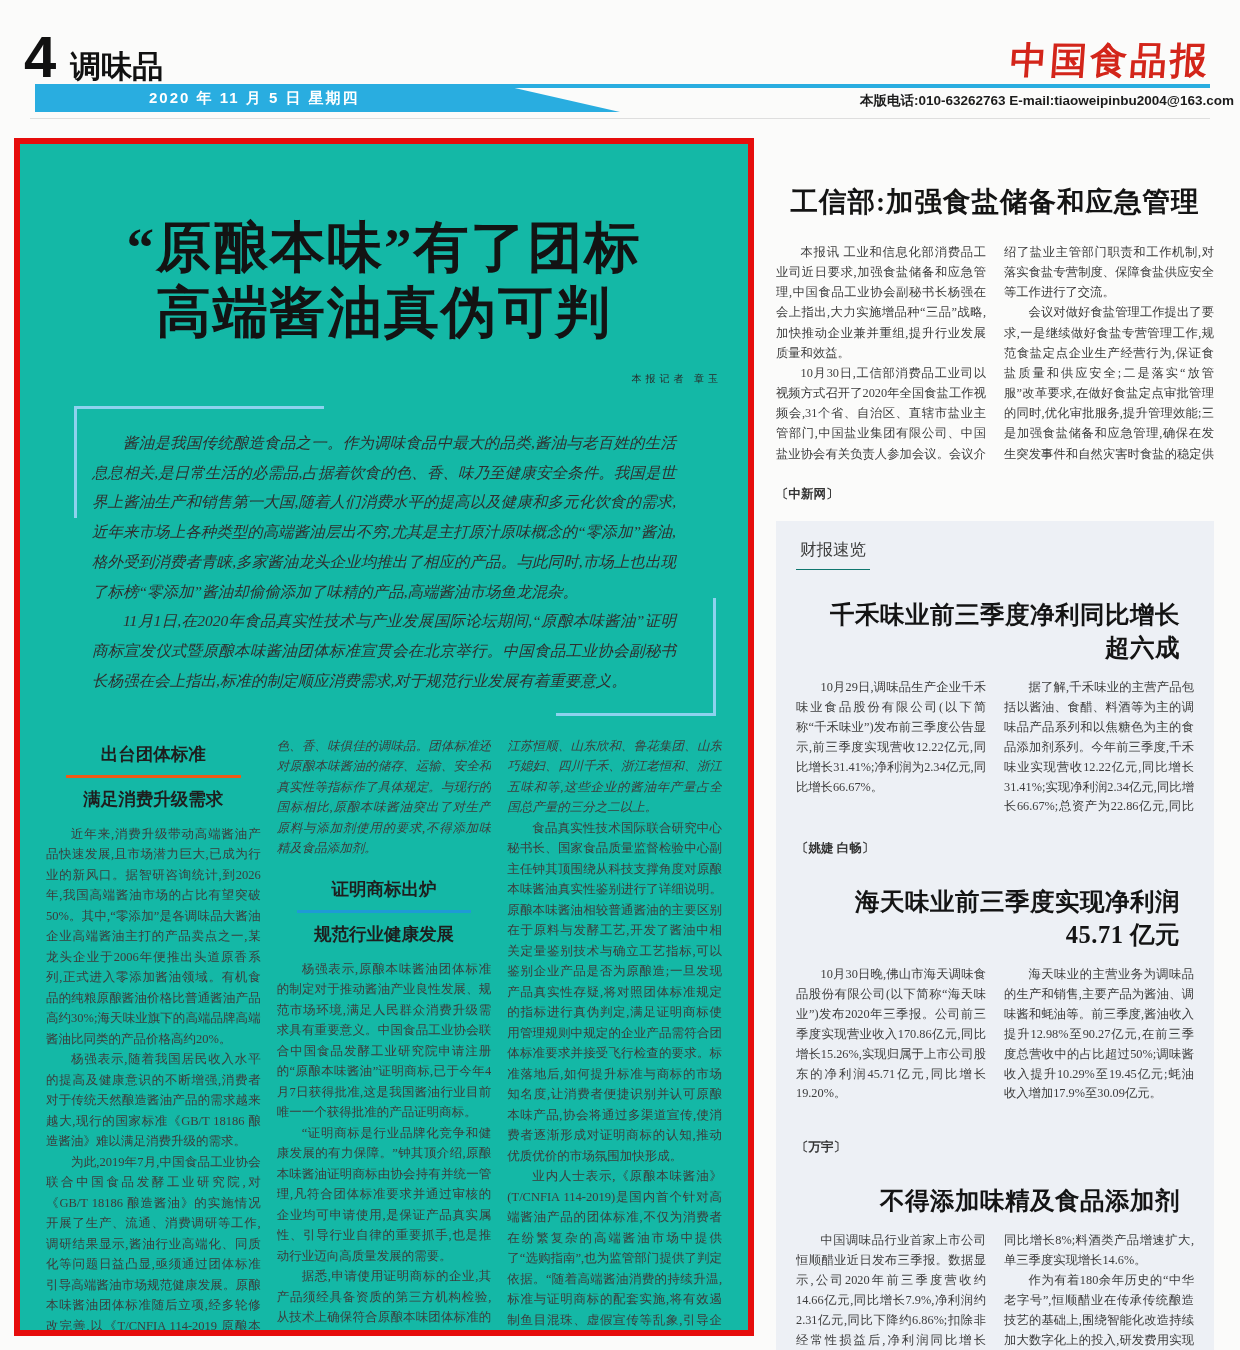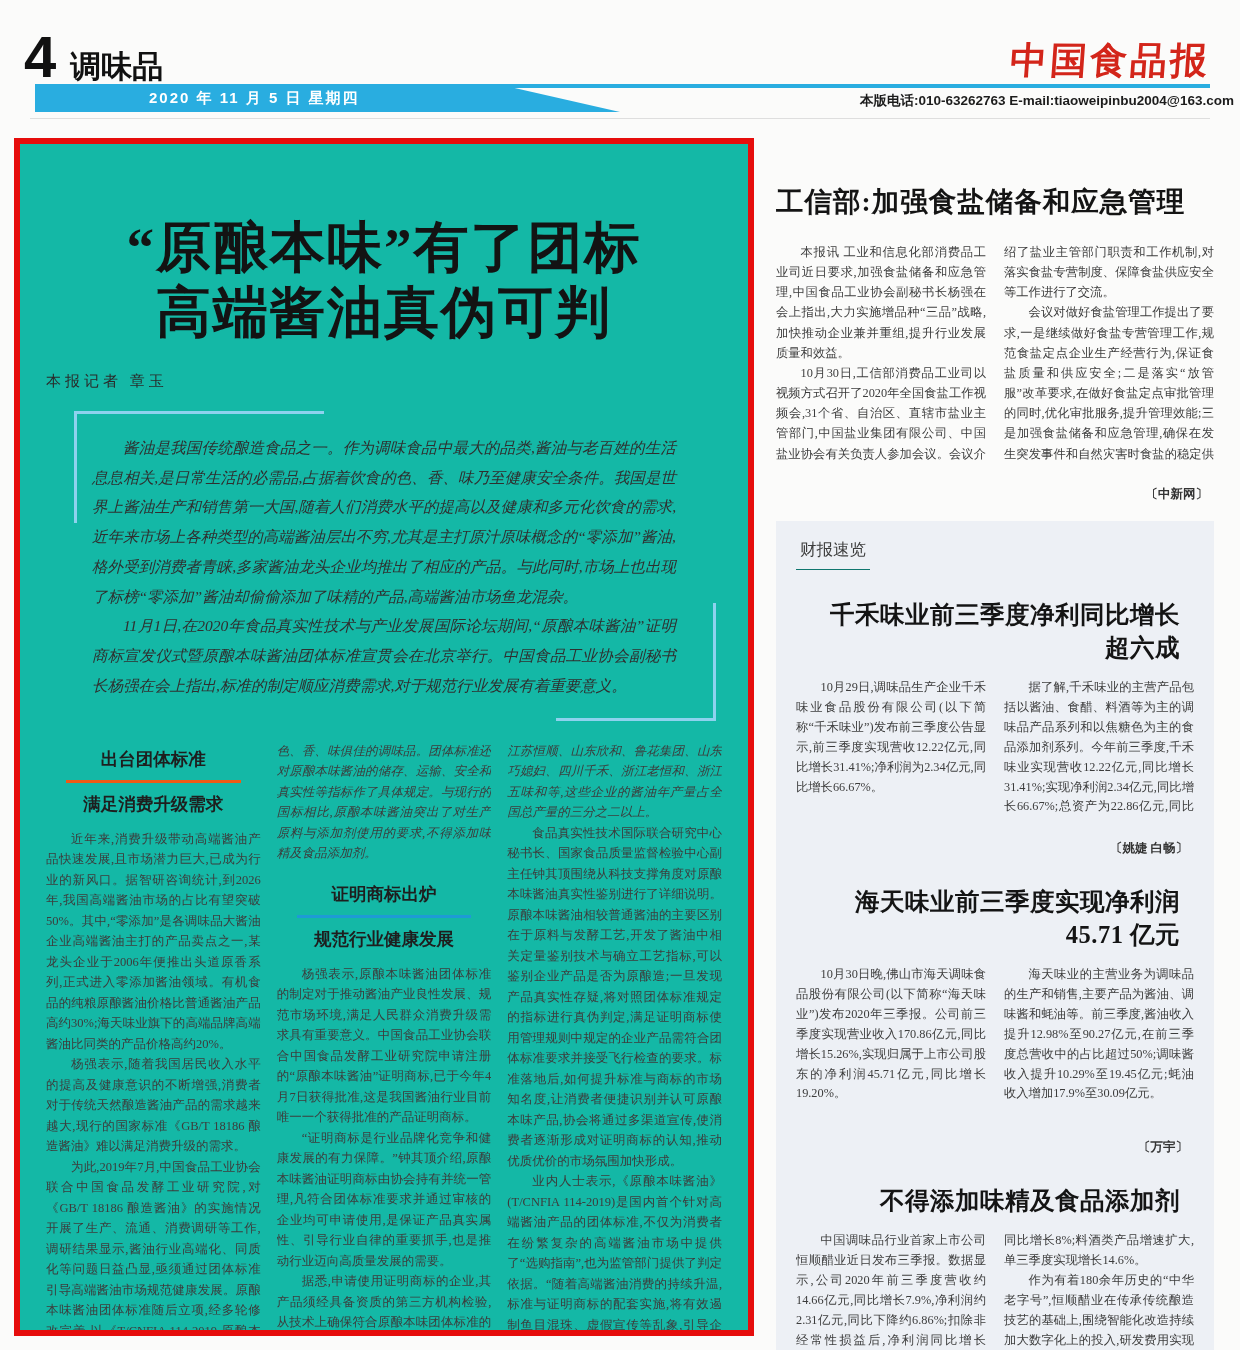--- a/index.html
+++ b/index.html
@@ -23,41 +23,41 @@
   .contact { position:absolute; left:860px; top:92px; font-family:"Liberation Sans",sans-serif; font-weight:700; font-size:13.5px; color:#1c1c1c; }
   .header-hairline { position:absolute; left:30px; top:118px; width:1180px; height:1px; background:#dedede; }
 
   
   .content { display:flex; padding:0 14px; margin-top:10px; }
 
   
   .main-article { width:740px; height:1198px; border:6px solid #e60d0c; background:#14b8a6; padding:26px 26px; overflow:hidden; }
   .headline { text-align:center; font-weight:700; font-size:55px; line-height:1.18; letter-spacing:2px; color:#131313; }
   .headline.first { margin-top:46px; }
-  .byline { text-align:left; font-size:15px; color:#2a2a2a; margin-top:26px; letter-spacing:4px; }
+  .byline { text-align:right; font-size:10px; color:#2a2a2a; margin-top:26px; letter-spacing:4px; }
   .intro { position:relative; margin:22px 34px 0; padding:20px 12px 18px; font-size:15.5px; line-height:1.92; font-style:italic; color:#2f2f2f; text-align:justify; }
   .intro .para { text-indent:2em; }
   .bk-tl { position:absolute; left:-6px; top:-2px; width:250px; height:112px; border-left:3px solid #8ed2ee; border-top:3px solid #8ed2ee; }
   .bk-br { position:absolute; right:-28px; bottom:-2px; width:160px; height:118px; border-right:3px solid #8ed2ee; border-bottom:3px solid #8ed2ee; }
   .cols3 { display:flex; gap:16px; margin-top:22px; height:646px; overflow:hidden; }
   .cols3 .col { flex:1; font-size:12.5px; line-height:1.64; color:#3c3c3c; text-align:justify; overflow:hidden; }
   .col .para { text-indent:2em; }
   .col .para.cont { text-indent:0;font-style:italic; }
   .subhead { text-align:center; font-weight:700; font-size:17.5px; color:#1e1e1e; margin:4px 6px 10px; }
   .subhead .rule { height:3px; margin:7px 14px; }
   .rule-orange { background:#ee5a16; }
   .rule-blue { background:#1e9ad6; }
   .subhead.mid { margin-top:16px; }
 
   
   .right-col { flex:1; padding:0 12px 0 22px; }
-  .news-headline { text-align:left; font-weight:700; font-size:27.5px; letter-spacing:1px; color:#141414; margin-top:46px; }
+  .news-headline { text-align:center; font-weight:700; font-size:27.5px; letter-spacing:1px; color:#141414; margin-top:46px; }
   .news-body { margin-top:22px; column-count:2; column-gap:18px; font-size:12.3px; line-height:1.64; color:#3c3c3c; text-align:justify; height:240px; overflow:hidden; }
   .news-body .para { text-indent:2em; }
-  .attribution { text-align:right; font-size:12.5px; font-weight:700; color:#333; margin-top:4px; padding-right:6px; }
+  .attribution { text-align:left; font-size:12.5px; font-weight:700; color:#333; margin-top:4px; padding-right:6px; }
 
   .finance-section { margin-top:18px; background:#edf0f5; padding:16px 20px 10px; height:852px; overflow:hidden; }
   .finance-label { display:inline-block; font-family:"Liberation Sans",sans-serif; font-size:16.5px; color:#3d3d3d; padding:2px 4px 8px; border-bottom:1px solid #0f766e; }
   .fin-headline { text-align:right; font-weight:700; font-size:24.5px; color:#141414; letter-spacing:0.5px; margin:28px 14px 14px; }
   .fin-body { column-count:2; column-gap:18px; font-size:12.3px; line-height:1.62; color:#3c3c3c; text-align:justify; overflow:hidden; }
   .fin-body .para { text-indent:2em; }
   .h-qianhe { height:158px; } .h-haitian { height:170px; } .h-hengshun { height:256px; }
 </style>
 </head>
 <body>

